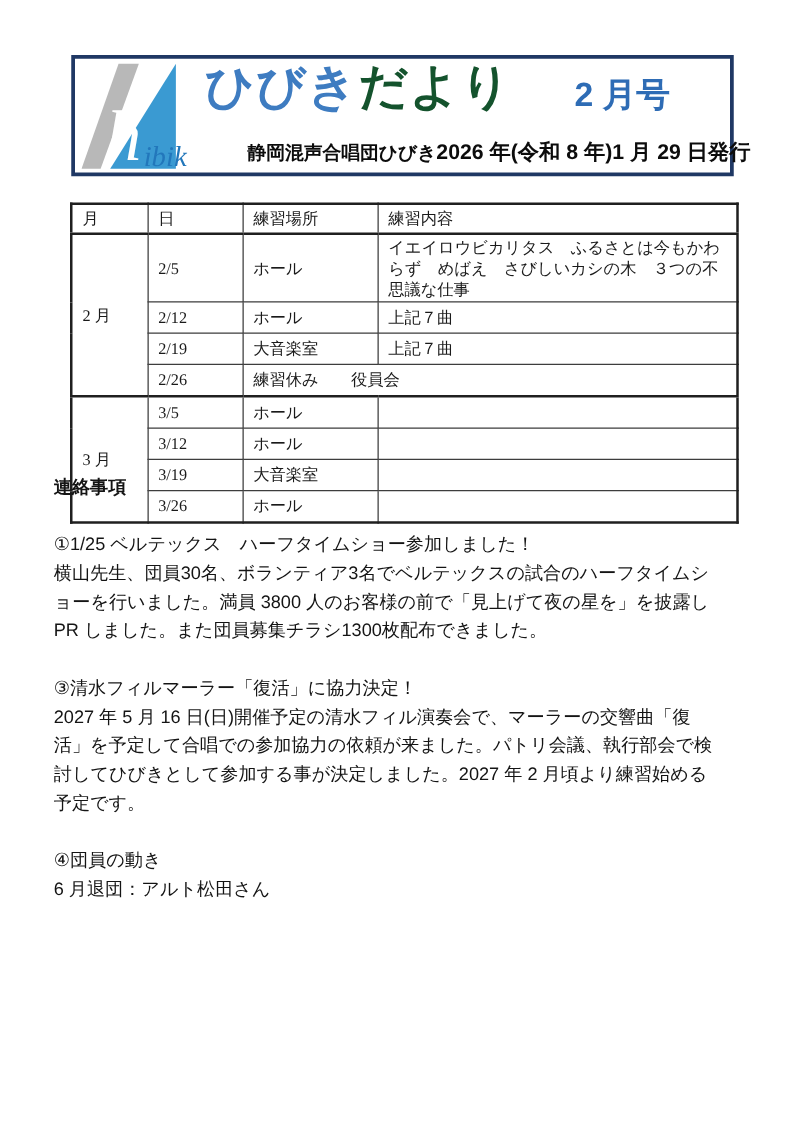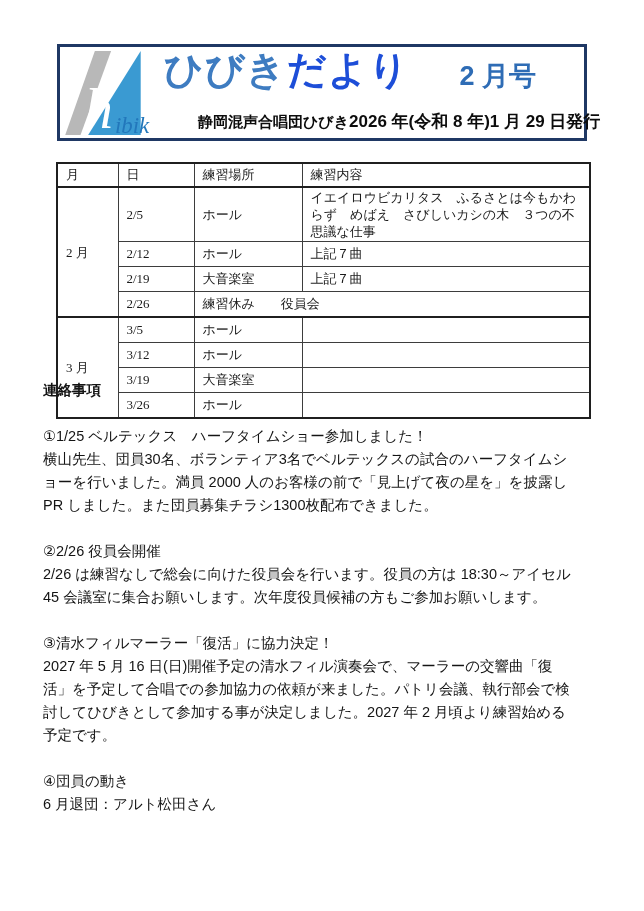--- a/index.html
+++ b/index.html
@@ -23,21 +23,21 @@
     position:absolute;left:57px;top:44px;width:524px;height:91px;
     border:3px solid var(--box-border-navy);
     display:flex;background:#fff;
   }
   .logo-wrap{flex:none;width:104px;height:100%;position:relative;}
   .logo-wrap svg{position:absolute;left:5px;top:3px;}
   .header-main{flex:1;display:flex;flex-direction:column;justify-content:space-between;padding:2px 6px 5px 0;}
   .title-line{display:flex;align-items:flex-start;}
   .title-text{font-size:39px;font-weight:bold;line-height:1.08;letter-spacing:1px;white-space:nowrap;}
   .title-blue-part{color:var(--title-blue);}
-  .title-black-part{color:#1d4ed8;}
+  .title-black-part{color:#14532d;}
   .issue-label{font-size:27px;font-weight:bold;color:var(--issue-blue);margin-left:50px;margin-top:9px;white-space:nowrap;}
   .pub-line{display:flex;justify-content:space-between;align-items:baseline;font-weight:bold;padding-left:34px;white-space:nowrap;}
   .org-name{font-size:15px;color:#0c0c0c;}
   .publish-date{font-size:17px;color:#0c0c0c;}
 
   
   .schedule-table{
     position:absolute;left:56px;top:162px;width:535px;
     border-collapse:collapse;table-layout:fixed;
     font-family:"Liberation Serif","DejaVu Serif",serif;
@@ -153,27 +153,23 @@
         <td></td>
       </tr>
     </tbody>
   </table>
 
   <div class="content">
     <div class="notice-title">連絡事項</div>
 
     <div class="notice-item">
       <div class="notice-heading">①1/25 ベルテックス　ハーフタイムショー参加しました！</div>
-      <div class="notice-body">横山先生、団員30名、ボランティア3名でベルテックスの試合のハーフタイムショーを行いました。満員 2000 人のお客様の前で「見上げて夜の星を」を披露し PR しました。また団員募集チラシ1300枚配布できました。</div>
+      <div class="notice-body">横山先生、団員30名、ボランティア3名でベルテックスの試合のハーフタイムショーを行いました。満員 3800 人のお客様の前で「見上げて夜の星を」を披露し PR しました。また団員募集チラシ1300枚配布できました。</div>
     </div>
 
-    <div class="notice-item">
-      <div class="notice-heading">②2/26 役員会開催</div>
-      <div class="notice-body">2/26 は練習なしで総会に向けた役員会を行います。役員の方は 18:30～アイセル 45 会議室に集合お願いします。次年度役員候補の方もご参加お願いします。</div>
-    </div>
 
     <div class="notice-item">
       <div class="notice-heading">③清水フィルマーラー「復活」に協力決定！</div>
       <div class="notice-body">2027 年 5 月 16 日(日)開催予定の清水フィル演奏会で、マーラーの交響曲「復活」を予定して合唱での参加協力の依頼が来ました。パトリ会議、執行部会で検討してひびきとして参加する事が決定しました。2027 年 2 月頃より練習始める予定です。</div>
     </div>
 
     <div class="notice-item">
       <div class="notice-heading">④団員の動き</div>
       <div class="notice-body">6 月退団：アルト松田さん</div>
     </div>

